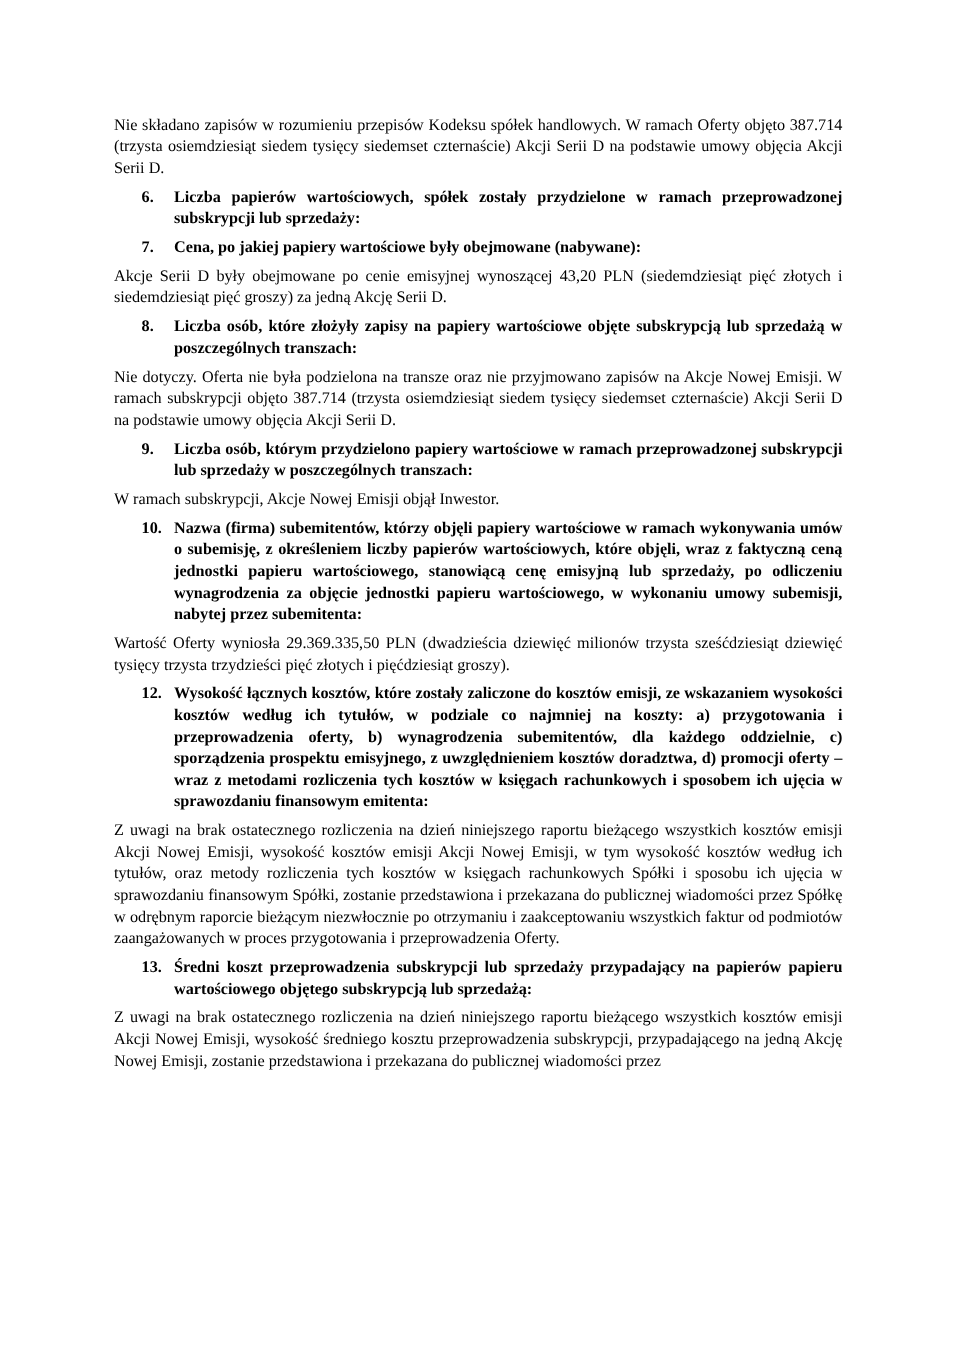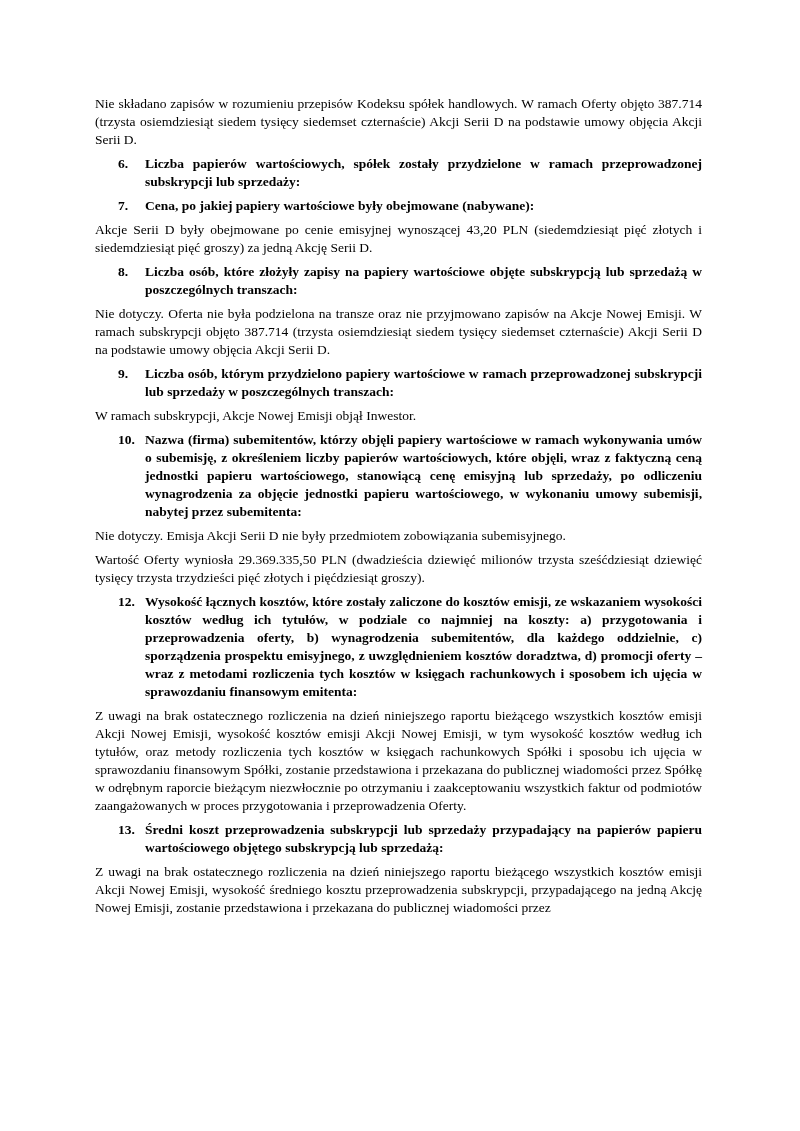--- a/index.html
+++ b/index.html
@@ -73,21 +73,20 @@
       <span>Liczba osób, którym przydzielono papiery wartościowe w ramach przeprowadzonej subskrypcji lub sprzedaży w poszczególnych transzach:</span>
     </div>
     <p class="body-para">W ramach subskrypcji, Akcje Nowej Emisji objął Inwestor.</p>
   </div>
 
   <div class="section">
     <div class="heading">
       <span class="num">10.</span>
       <span>Nazwa (firma) subemitentów, którzy objęli papiery wartościowe w ramach wykonywania umów o subemisję, z określeniem liczby papierów wartościowych, które objęli, wraz z faktyczną ceną jednostki papieru wartościowego, stanowiącą cenę emisyjną lub sprzedaży, po odliczeniu wynagrodzenia za objęcie jednostki papieru wartościowego, w wykonaniu umowy subemisji, nabytej przez subemitenta:</span>
     </div>
-    <p class="body-para">Nie dotyczy. Emisja Akcji Serii D nie były przedmiotem zobowiązania subemisyjnego.</p>
   </div>
 
   <div class="section">
     <p class="body-para">Wartość Oferty wyniosła 29.369.335,50 PLN (dwadzieścia dziewięć milionów trzysta sześćdziesiąt dziewięć tysięcy trzysta trzydzieści pięć złotych i pięćdziesiąt groszy).</p>
   </div>
 
   <div class="section">
     <div class="heading">
       <span class="num">12.</span>
       <span>Wysokość łącznych kosztów, które zostały zaliczone do kosztów emisji, ze wskazaniem wysokości kosztów według ich tytułów, w podziale co najmniej na koszty: a) przygotowania i przeprowadzenia oferty, b) wynagrodzenia subemitentów, dla każdego oddzielnie, c) sporządzenia prospektu emisyjnego, z uwzględnieniem kosztów doradztwa, d) promocji oferty – wraz z metodami rozliczenia tych kosztów w księgach rachunkowych i sposobem ich ujęcia w sprawozdaniu finansowym emitenta:</span>

